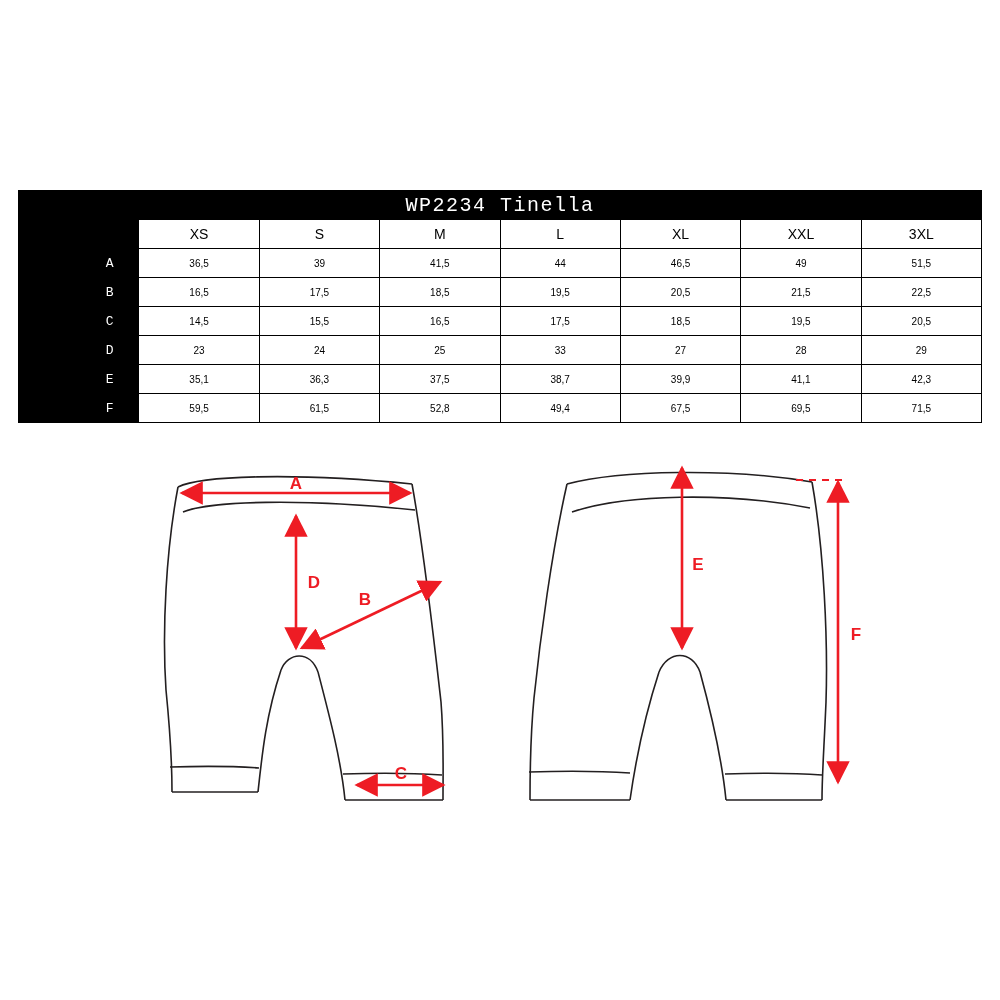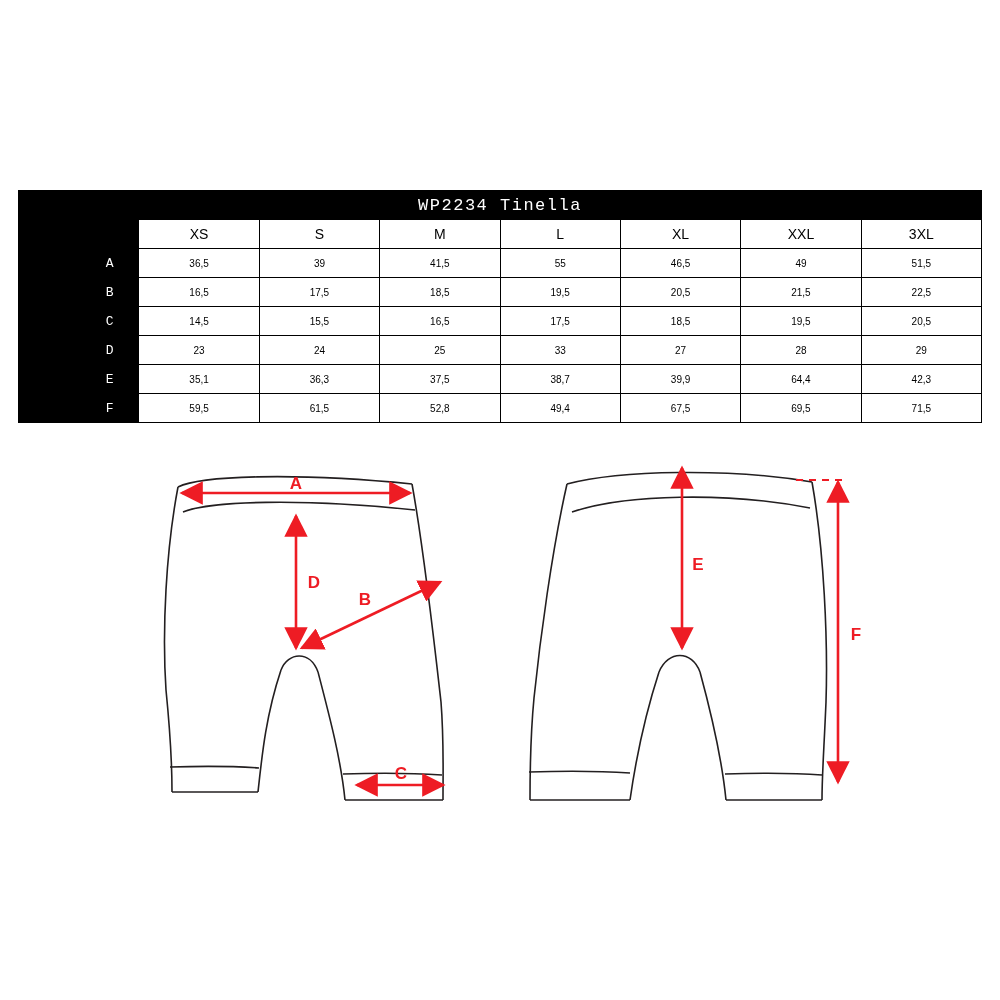--- a/index.html
+++ b/index.html
@@ -35,21 +35,21 @@
     text-align: center;
     vertical-align: middle;
     height: 28px;
     padding: 0;
     font-weight: normal;
   }
   .title-row td {
     background: #000;
     color: #fff;
     font-family: "Liberation Mono", monospace;
-    font-size: 17px;
+    font-size: 20px;
     letter-spacing: 1.5px;
     height: 30px;
     border: 1px solid #000;
   }
   .col-label {
     width: 135px;
     background: #000;
     color: #fff;
     font-family: "Liberation Mono", monospace;
     font-size: 13px;
@@ -102,21 +102,21 @@
         <td class="sizehead">XL</td>
         <td class="sizehead">XXL</td>
         <td class="sizehead">3XL</td>
       </tr>
 
       <tr class="data-row">
         <td class="col-label">A</td>
         <td class="val">36,5</td>
         <td class="val">39</td>
         <td class="val">41,5</td>
-        <td class="val">55</td>
+        <td class="val">44</td>
         <td class="val">46,5</td>
         <td class="val">49</td>
         <td class="val">51,5</td>
       </tr>
 
       <tr class="data-row">
         <td class="col-label">B</td>
         <td class="val">16,5</td>
         <td class="val">17,5</td>
         <td class="val">18,5</td>
@@ -148,21 +148,21 @@
         <td class="val">29</td>
       </tr>
 
       <tr class="data-row">
         <td class="col-label">E</td>
         <td class="val">35,1</td>
         <td class="val">36,3</td>
         <td class="val">37,5</td>
         <td class="val">38,7</td>
         <td class="val">39,9</td>
-        <td class="val">64,4</td>
+        <td class="val">41,1</td>
         <td class="val">42,3</td>
       </tr>
 
       <tr class="data-row">
         <td class="col-label">F</td>
         <td class="val">59,5</td>
         <td class="val">61,5</td>
         <td class="val">52,8</td>
         <td class="val">49,4</td>
         <td class="val">67,5</td>

